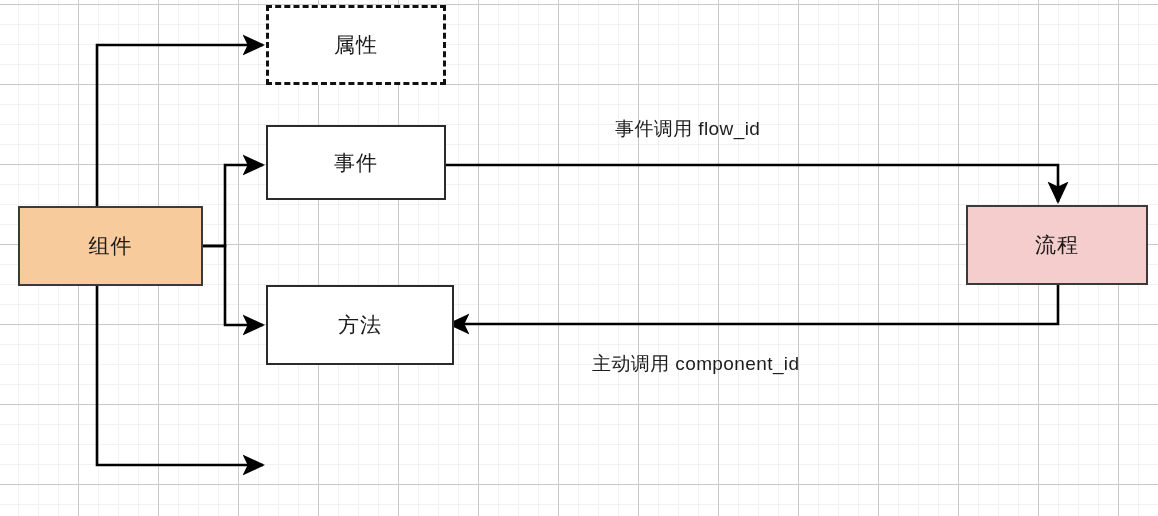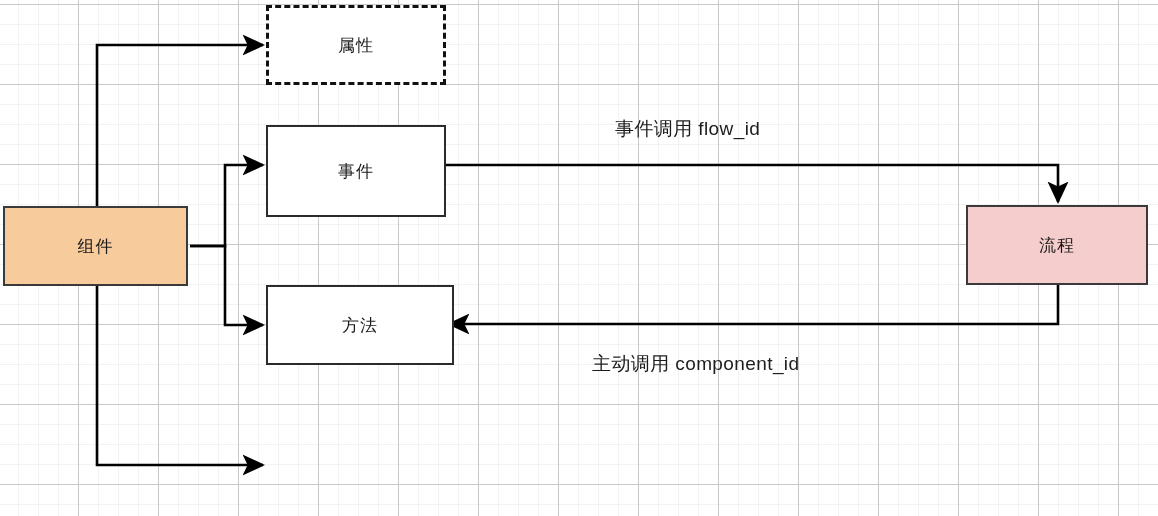--- a/index.html
+++ b/index.html
@@ -38,21 +38,21 @@
     top: 0;
     width: 1158px;
     height: 516px;
   }
   .node {
     position: absolute;
     box-sizing: border-box;
     display: flex;
     align-items: center;
     justify-content: center;
-    font-size: 17px;
+    font-size: 21px;
     color: #1a1a1a;
     letter-spacing: 1px;
     z-index: 3;
   }
   .node-solid {
     border: 2.5px solid #2b2b2b;
     background: #ffffff;
   }
   .node-dashed {
     border: 3px dashed #111111;
@@ -105,29 +105,29 @@
 
     <g>
       <path d="M 446 165 L 1058 165 L 1058 202" fill="none" stroke="#000000" stroke-width="2.6" marker-end="url(#arrowEnd)"></path>
     </g>
 
     <g>
       <path d="M 1058 285 L 1058 324 L 449 324" fill="none" stroke="#000000" stroke-width="2.6" marker-end="url(#arrowEnd)"></path>
     </g>
   </svg>
 
-  <div class="node node-component" style="left:3px; top:206px; width:185px; height:80px;">
+  <div class="node node-component" style="left:18px; top:206px; width:185px; height:80px;">
     <span>组件</span>
   </div>
 
   <div class="node node-dashed" style="left:266px; top:5px; width:180px; height:80px;">
     <span>属性</span>
   </div>
 
-  <div class="node node-solid" style="left:266px; top:125px; width:180px; height:92px;">
+  <div class="node node-solid" style="left:266px; top:125px; width:180px; height:75px;">
     <span>事件</span>
   </div>
 
   <div class="node node-solid" style="left:266px; top:285px; width:188px; height:80px;">
     <span>方法</span>
   </div>
 
 
   <div class="node node-flow" style="left:966px; top:205px; width:182px; height:80px;font-family:Liberation Mono, monospace;">
     <span>流程</span>

